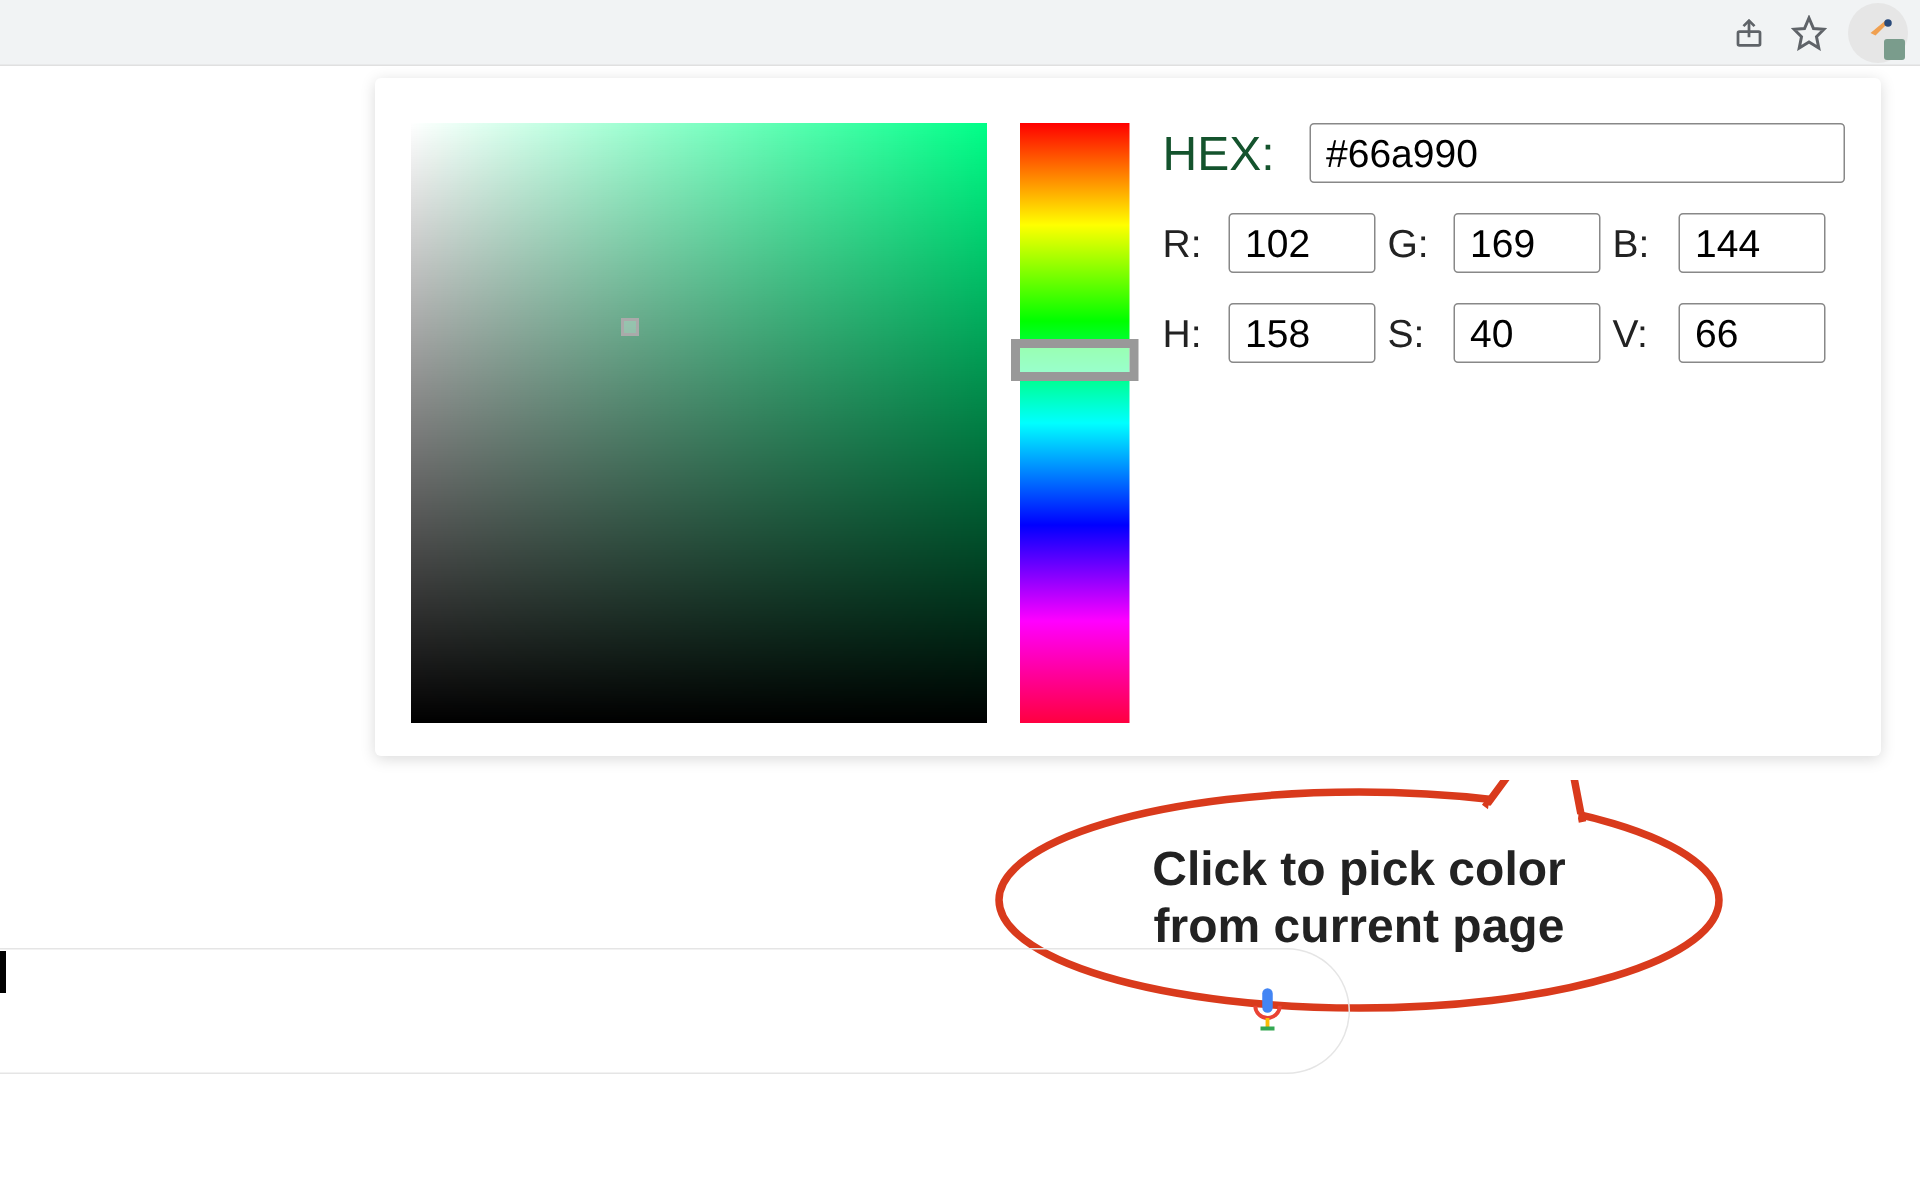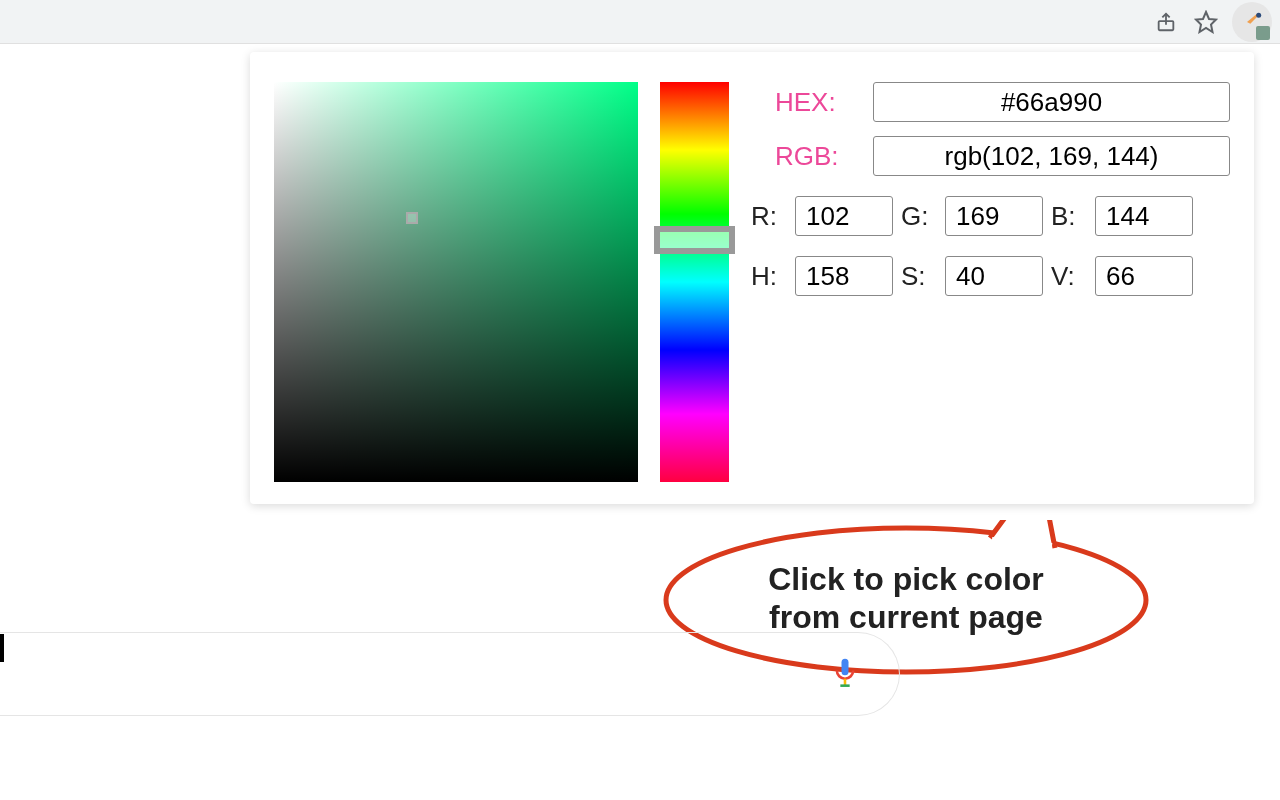--- a/index.html
+++ b/index.html
@@ -111,32 +111,30 @@
       flex-direction: column;
       gap: 14px;
     }
     .row {
       display: flex;
       align-items: center;
       gap: 6px;
     }
     .label-wide {
       width: 92px;
-      font-size: 26px;
-      color: #ec4899;
-      margin-left: 24px;
+      font-size: 32px;
+      color: #14532d;
     }
     .input-wide {
       flex: 1;
       height: 40px;
       font-size: 26px;
       padding: 0 10px;
       border: 1px solid #888;
       border-radius: 3px;
-      text-align: center;
     }
     .label-short {
       font-size: 26px;
       color: #222;
       width: 36px;
     }
     .input-short {
       width: 98px;
       height: 40px;
       font-size: 26px;
@@ -232,24 +230,20 @@
     <div class="color-pointer"></div>
   </div>
   <div class="hue-strip">
     <div class="hue-slider"></div>
   </div>
   <div class="controls">
     <div class="row">
       <span class="label-wide">HEX:</span>
       <input class="input-wide" value="#66a990" style="">
     </div>
-    <div class="row">
-      <span class="label-wide">RGB:</span>
-      <input class="input-wide" value="rgb(102, 169, 144)" style="">
-    </div>
 
     <div class="rgb-hsv-row">
       <span class="label-short">R:</span>
       <input class="input-short" value="102" style="">
       <span class="label-short">G:</span>
       <input class="input-short" value="169" style="">
       <span class="label-short">B:</span>
       <input class="input-short" value="144" style="">
     </div>
 

